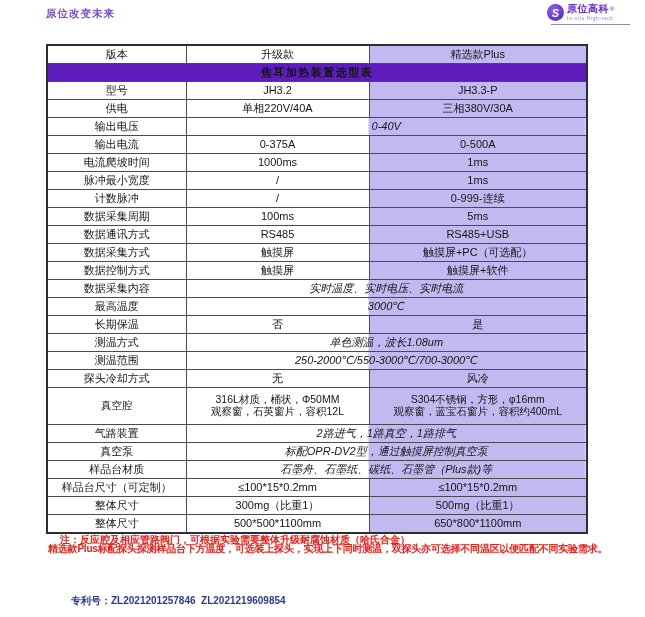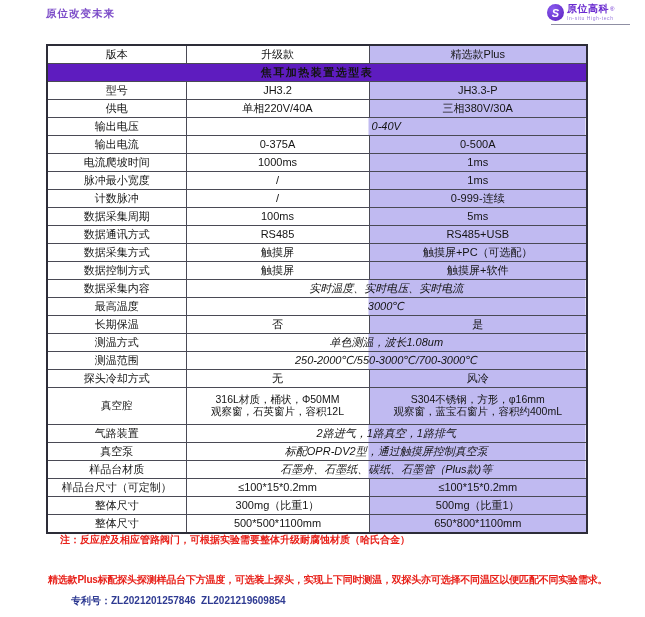--- a/index.html
+++ b/index.html
@@ -53,21 +53,21 @@
     background:#5e1cbf; color:#ffffff;
     font-weight:bold; font-size:12.5px; letter-spacing:1.5px;
     height:20px; border-bottom:2px solid #2d2d38;
   }
   td.c3 { background:#c0baf1; }
   td.merged-cell { background:linear-gradient(to right, #ffffff 45.6%, #c0baf1 45.6%);font-style:italic; }
   tr.tall td { height:36px; font-size:10.5px; white-space:pre-line; }
   
   .note { position:absolute; color:#e8211a; font-weight:bold; font-size:10px; white-space:nowrap; }
   .note-1 { left:60px; top:533px; }
-  .note-2 { left:48px; top:573px; letter-spacing:-0.2px; }
+  .note-2 { left:48px; top:542px; letter-spacing:-0.2px; }
   
   .footer {
     position:absolute; left:71px; top:560px;
     font-size:10px; color:#2e3a92; font-weight:600;
     line-height:16.5px; white-space:pre;
   }
 </style>
 </head>
 <body>
 

